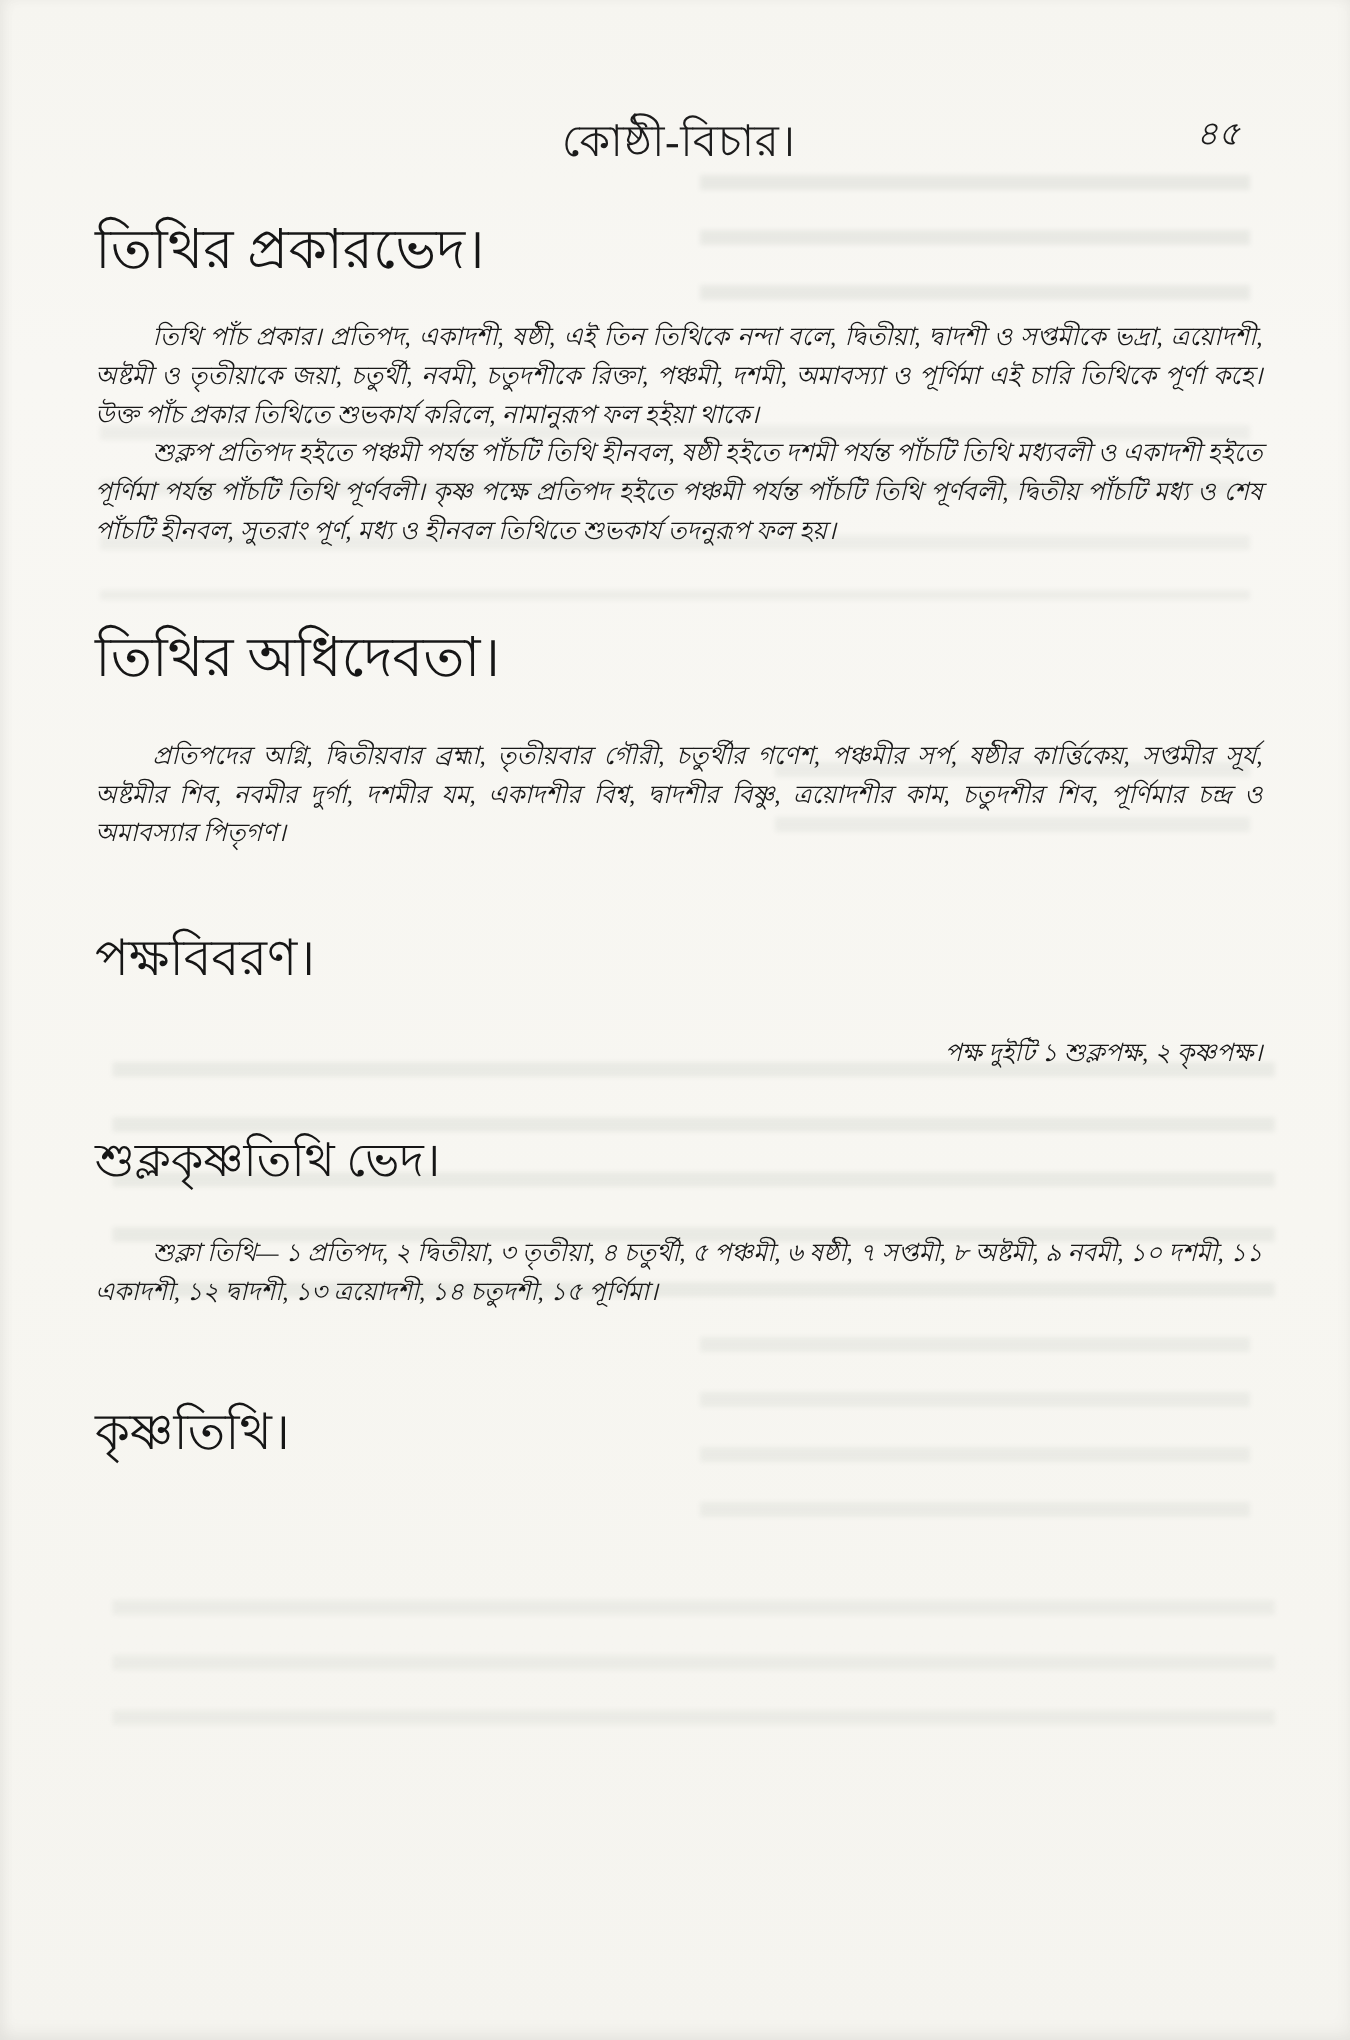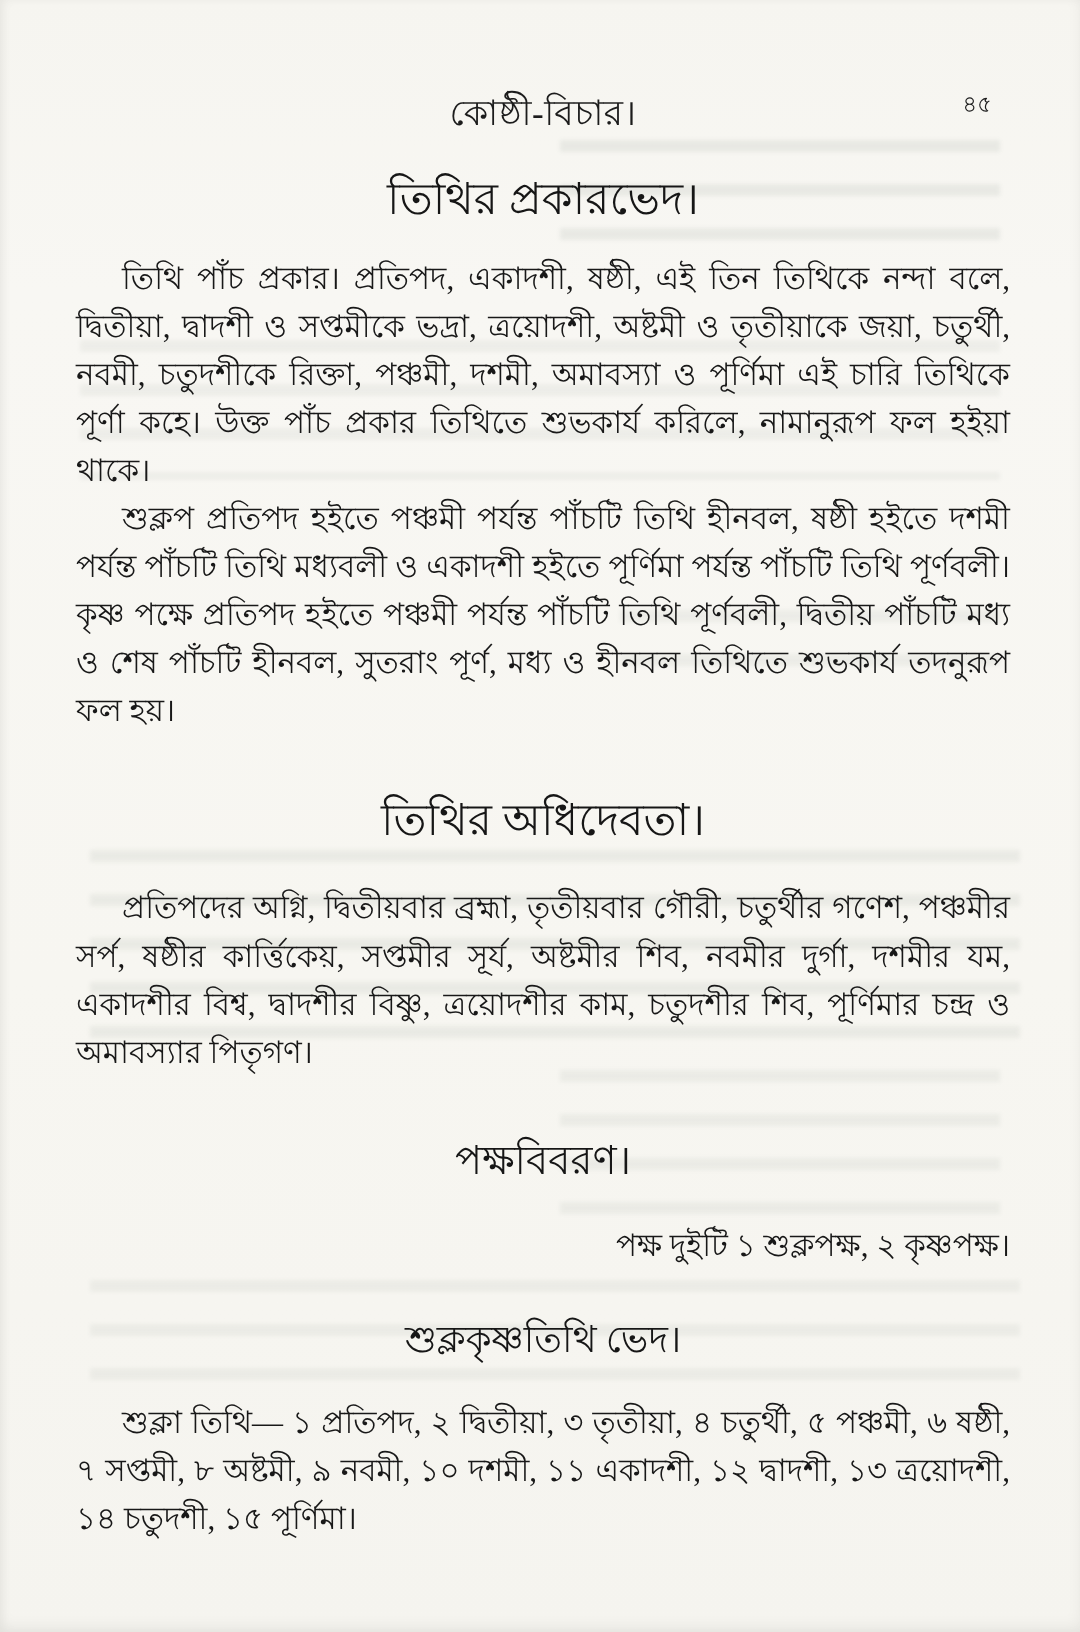--- a/index.html
+++ b/index.html
@@ -53,49 +53,51 @@
     position: absolute;
     left: 0; right: 0;
     text-align: center;
     font-size: 35px;
     letter-spacing: 0.5px;
   }
   .page-number {
     position: absolute;
     right: 18px;
     top: 0;
-    font-size: 23px;
+    font-size: 27px;
+    font-style: italic;
   }
 
   section { margin: 0; }
 
   h2 {
     margin: 0;
-    text-align: center;
+    text-align: left;
     font-weight: normal;
     color: #161616;
   }
   .h-lg h2 { font-size: 44px; }
   .h-md h2 { font-size: 37px; }
   .h-sm h2 { font-size: 40px; }
 
   .s1 h2 { margin-top: 36px;  margin-bottom: 16px; }
   .s2 h2 { margin-top: 56px;  margin-bottom: 22px; }
   .s3 h2 { margin-top: 52px;  margin-bottom: 24px; }
   .s4 h2 { margin-top: 52px;  margin-bottom: 26px; }
   .s5 h2 { margin-top: 40px;  margin-bottom: 26px; font-family: Liberation Serif, serif; }
   .s6 h2 { margin-top: 64px;  margin-bottom: 28px; }
 
   p.body {
     margin: 0;
-    font-size: 31px;
+    font-size: 20px;
     line-height: 1.55;
     text-align: justify;
     text-indent: 46px;
     color: #181818;
+    font-style: italic;
   }
   .s4 p.body, .s6 p.body { text-align: right; }
 </style>
 </head>
 <body>
 
 <div class="page">
 
   <div class="bleed b1"></div>
   <div class="bleed b2"></div>
@@ -128,15 +130,19 @@
     <section class="s4 h-sm">
       <h2>পক্ষবিবরণ।</h2>
       <p class="body">পক্ষ দুইটি ১ শুক্লপক্ষ, ২ কৃষ্ণপক্ষ।</p>
     </section>
 
     <section class="s5 h-md">
       <h2>শুক্লকৃষ্ণতিথি ভেদ।</h2>
       <p class="body">শুক্লা তিথি— ১ প্রতিপদ, ২ দ্বিতীয়া, ৩ তৃতীয়া, ৪ চতুর্থী, ৫ পঞ্চমী, ৬ ষষ্ঠী, ৭ সপ্তমী, ৮ অষ্টমী, ৯ নবমী, ১০ দশমী, ১১ একাদশী, ১২ দ্বাদশী, ১৩ ত্রয়োদশী, ১৪ চতুদশী, ১৫ পূর্ণিমা।</p>
     </section>
 
+    <section class="s6 h-sm">
+      <h2>কৃষ্ণতিথি।</h2>
+
+    </section>
 
   </div>
 </div>
 
 </body></html>

